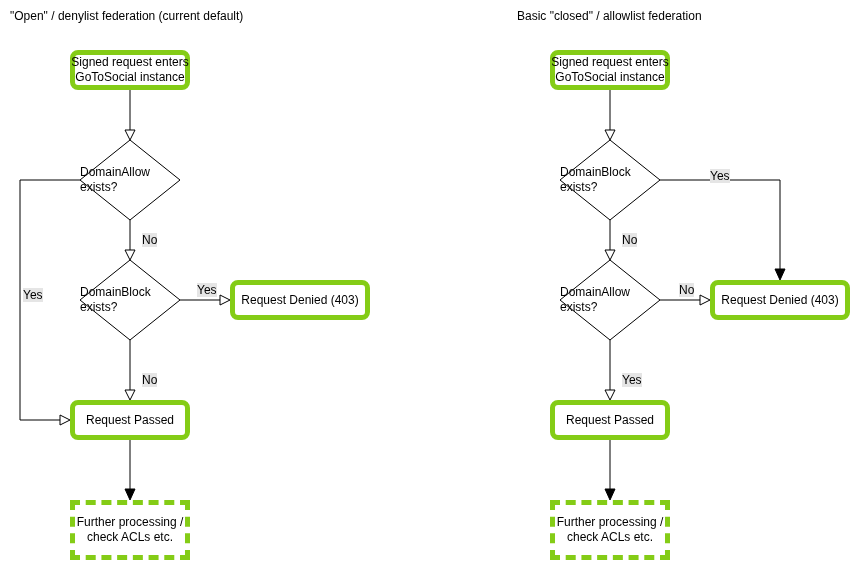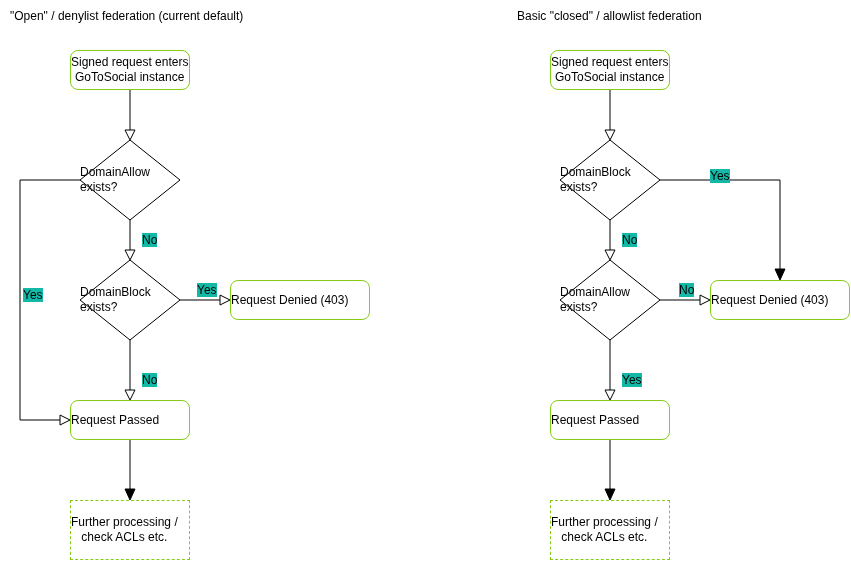--- a/index.html
+++ b/index.html
@@ -20,43 +20,44 @@
   .chart-title {
     position: absolute;
     white-space: nowrap;
     line-height: 14px;
   }
   .node {
     position: absolute;
     box-sizing: border-box;
     display: flex;
     align-items: center;
+    justify-content: center;
     text-align: center;
     background: #ffffff;
-    border: 1px solid #84cc16;
+    border: 5px solid #84cc16;
     border-radius: 8px;
   }
   .node span {
     white-space: pre;
     line-height: 15px;
     text-align: center;
   }
   .node.dashed {
     border-style: dashed;
     border-radius: 0;
   }
   .diamond-label {
     position: absolute;
     text-align: left;
     white-space: pre;
     line-height: 15px;
   }
   .edge-label {
     position: absolute;
-    background: #14b8a6;
+    background: #e5e5e5;
     line-height: 14px;
     white-space: nowrap;
   }
 </style>
 </head>
 <body>
 
 <div class="canvas">
 
   <svg class="wires" width="851" height="561" viewBox="0 0 851 561" fill="none" stroke="#000000" stroke-width="1">

